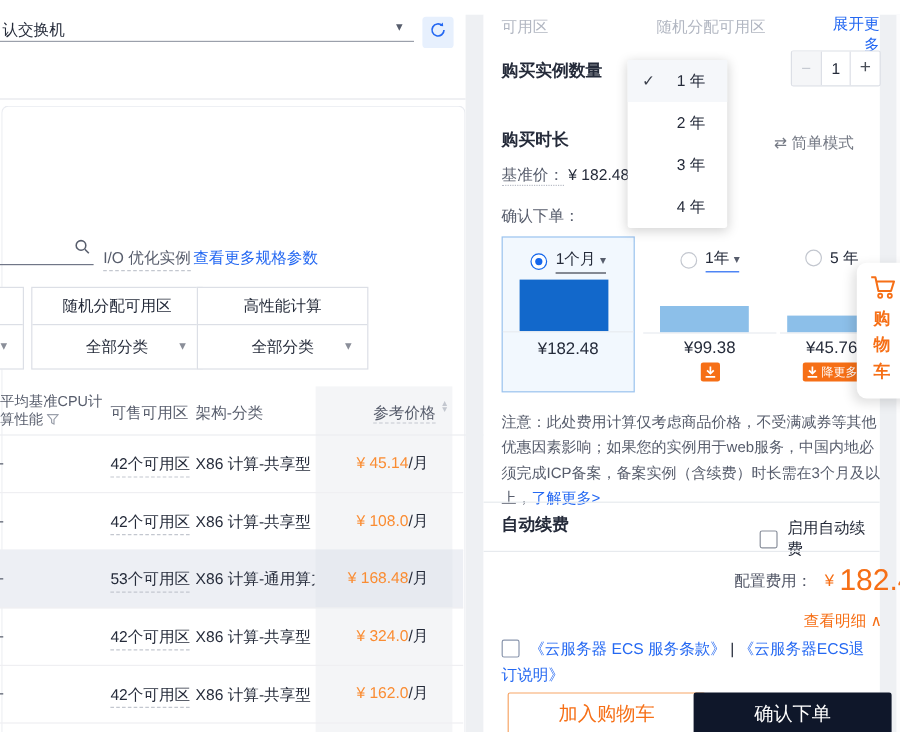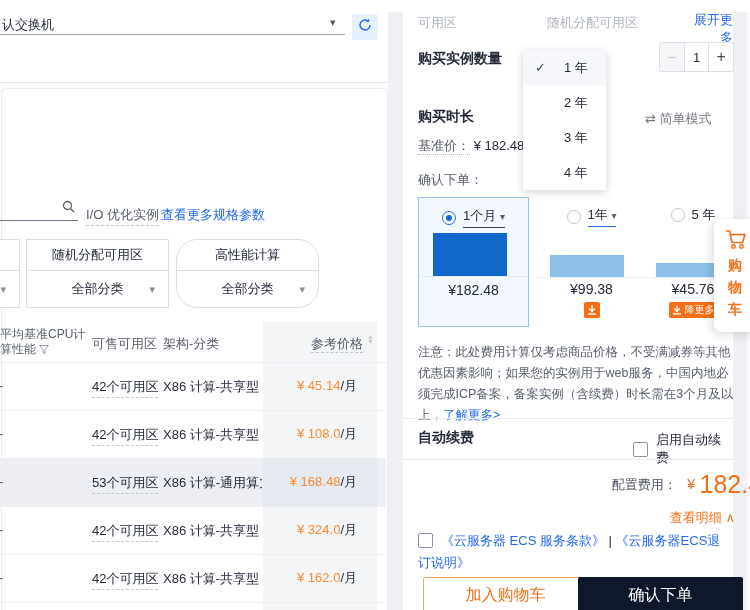--- a/index.html
+++ b/index.html
@@ -148,21 +148,21 @@
       <span class="cat-caret">▾</span>
     </div>
   </div>
   <div class="abs cat-card" style="left:26px;width:141px;">
     <div class="cat-title">随机分配可用区</div>
     <div class="cat-body">
       <span>全部分类</span>
       <span class="cat-caret">▾</span>
     </div>
   </div>
-  <div class="abs cat-card" style="left:176px;width:141px;border-radius:21px;">
+  <div class="abs cat-card" style="left:164px;width:141px;">
     <div class="cat-title">高性能计算</div>
     <div class="cat-body">
       <span>全部分类</span>
       <span class="cat-caret">▾</span>
     </div>
   </div>
 
   <div class="abs price-col-bg"></div>
   <div class="abs thead">
     <div class="abs th-cpu">

